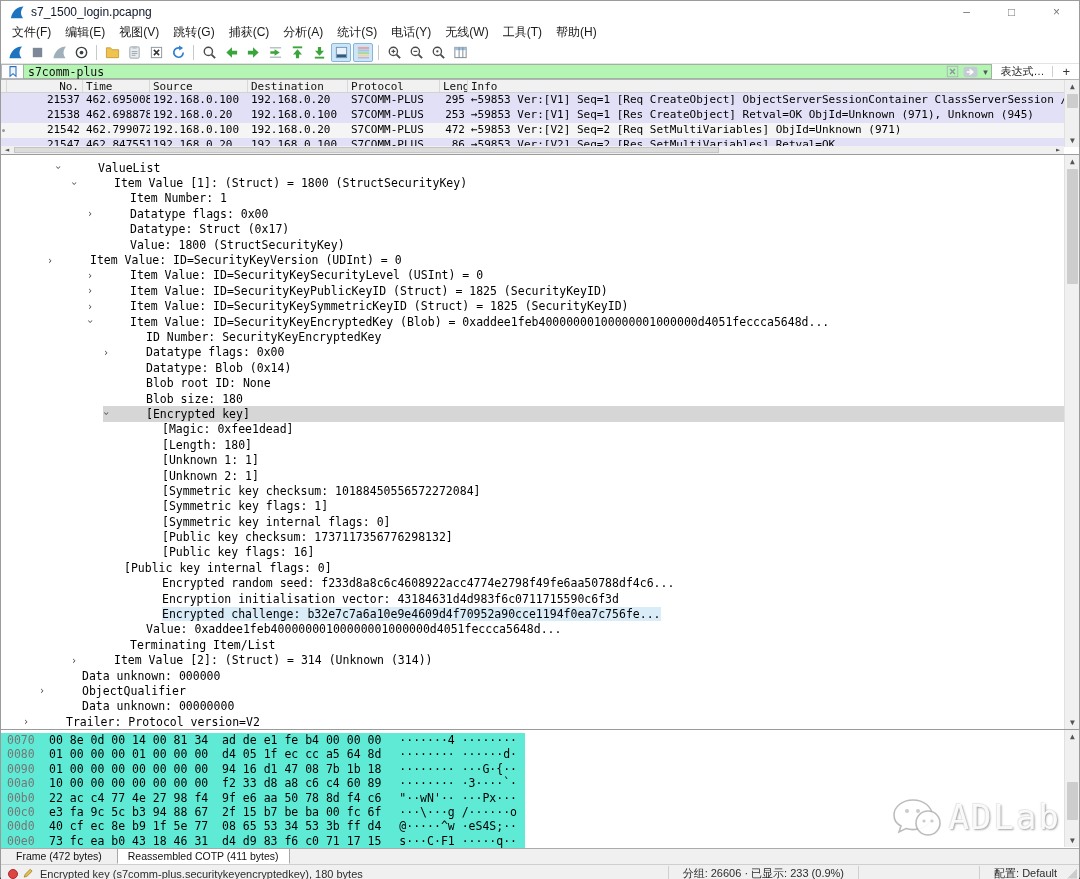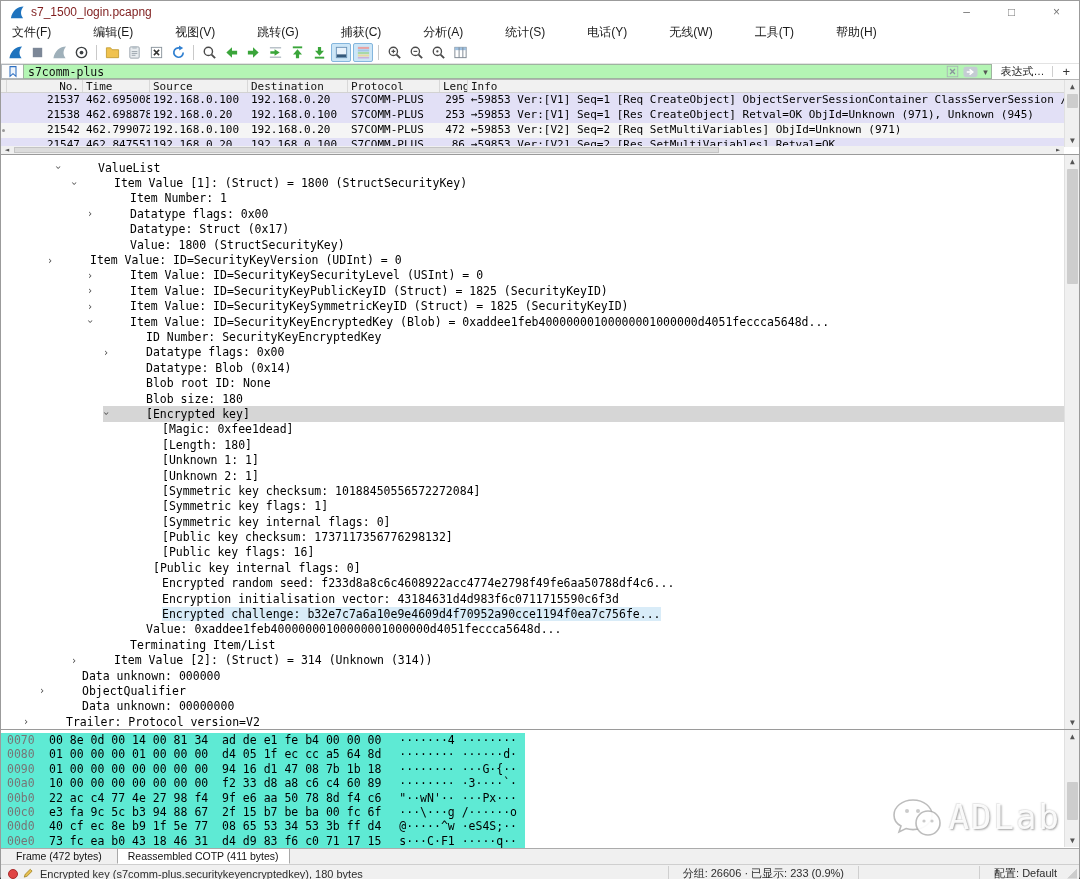--- a/index.html
+++ b/index.html
@@ -4,27 +4,27 @@
 <style>
   * { box-sizing: border-box; margin: 0; padding: 0; }
   html,body { width:1080px; height:879px; overflow:hidden; background:#fff;
               font-family:"Liberation Sans", sans-serif; }
   #app { width:1080px; height:879px; border:1px solid #9b9b9b; border-bottom:2px solid #222;
          display:flex; flex-direction:column; background:#fff; position:relative; }
 
   
   .titlebar { height:22px; display:flex; align-items:center; background:#ffffff; flex:0 0 auto; }
   .titlebar .appicon { width:16px; height:15px; margin:0 6px 0 8px; }
-  .titlebar .title { font-size:12px; color:#7f1d1d; }
+  .titlebar .title { font-size:12px; color:#0f172a; }
   .wincontrols { margin-left:auto; display:flex; height:100%; }
   .wincontrols span { width:45px; text-align:center; line-height:22px; font-size:12px; color:#777; }
 
   
   .menubar { height:19px; display:flex; align-items:center; background:#fff; padding-left:4px;
-             font-size:12px; color:#1a1a1a; flex:0 0 auto;gap:28px; }
+             font-size:12px; color:#1a1a1a; flex:0 0 auto; }
   .menubar span { padding:2px 7px; }
 
   
   .toolbar { height:21px; display:flex; align-items:center; background:#fff; padding-left:3px;
              flex:0 0 auto; }
   .tool { width:20px; height:19px; display:flex; align-items:center; justify-content:center;
           border:1px solid transparent; border-radius:2px; margin:0 1px; }
   .tool.toggled { background:#cde6f7; border-color:#84b6dd; }
   .tsep { width:1px; height:15px; background:#c9c9c9; margin:0 4px; }
 
@@ -524,21 +524,21 @@
           <span class="arrowglyph"></span>
           <span class="ttext">[Public key checksum: 1737117356776298132]</span>
         </span>
       </div>
       <div class="trow" style="padding-left: 118px;">
         <span class="fill">
           <span class="arrowglyph"></span>
           <span class="ttext">[Public key flags: 16]</span>
         </span>
       </div>
-      <div class="trow" style="padding-left: 109px;">
+      <div class="trow" style="padding-left: 80px;">
         <span class="fill">
           <span class="arrowglyph"></span>
           <span class="ttext">[Public key internal flags: 0]</span>
         </span>
       </div>
       <div class="trow" style="padding-left: 118px;">
         <span class="fill">
           <span class="arrowglyph"></span>
           <span class="ttext">Encrypted random seed: f233d8a8c6c4608922acc4774e2798f49fe6aa50788df4c6...</span>
         </span>

